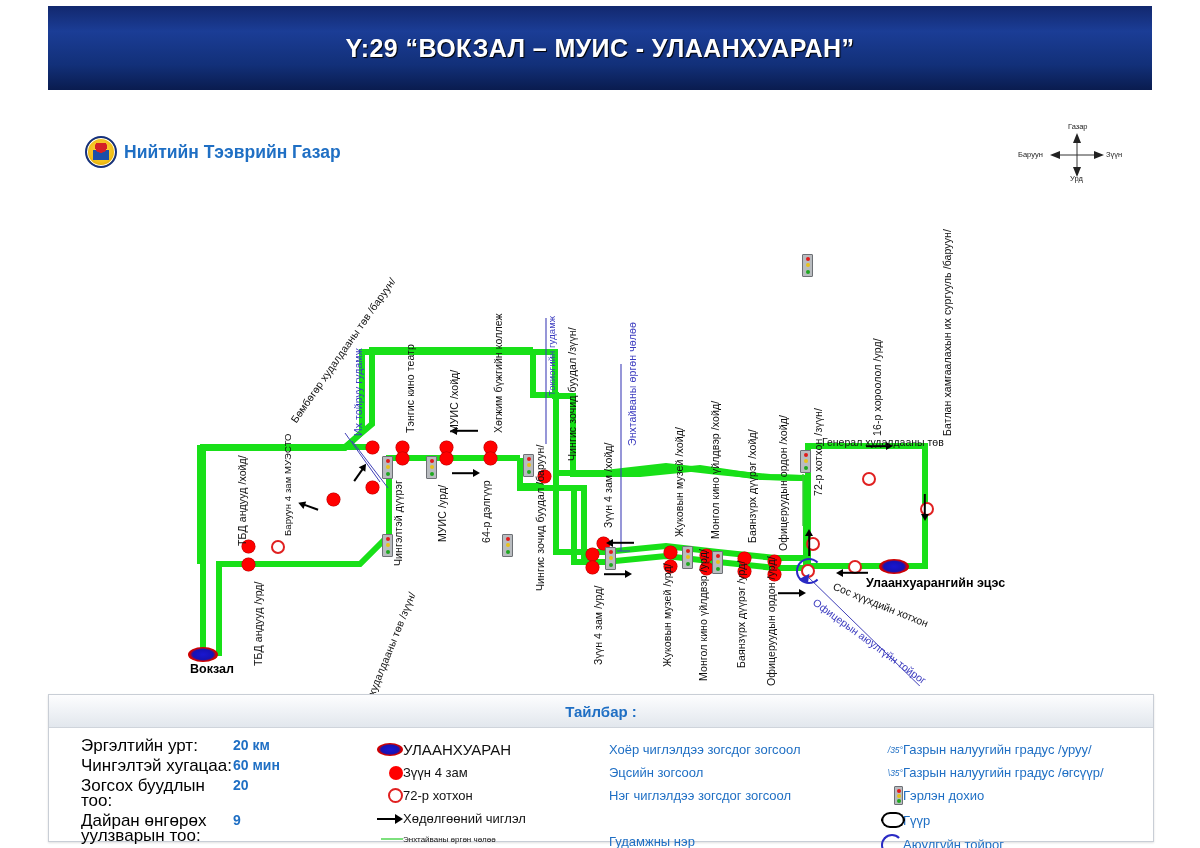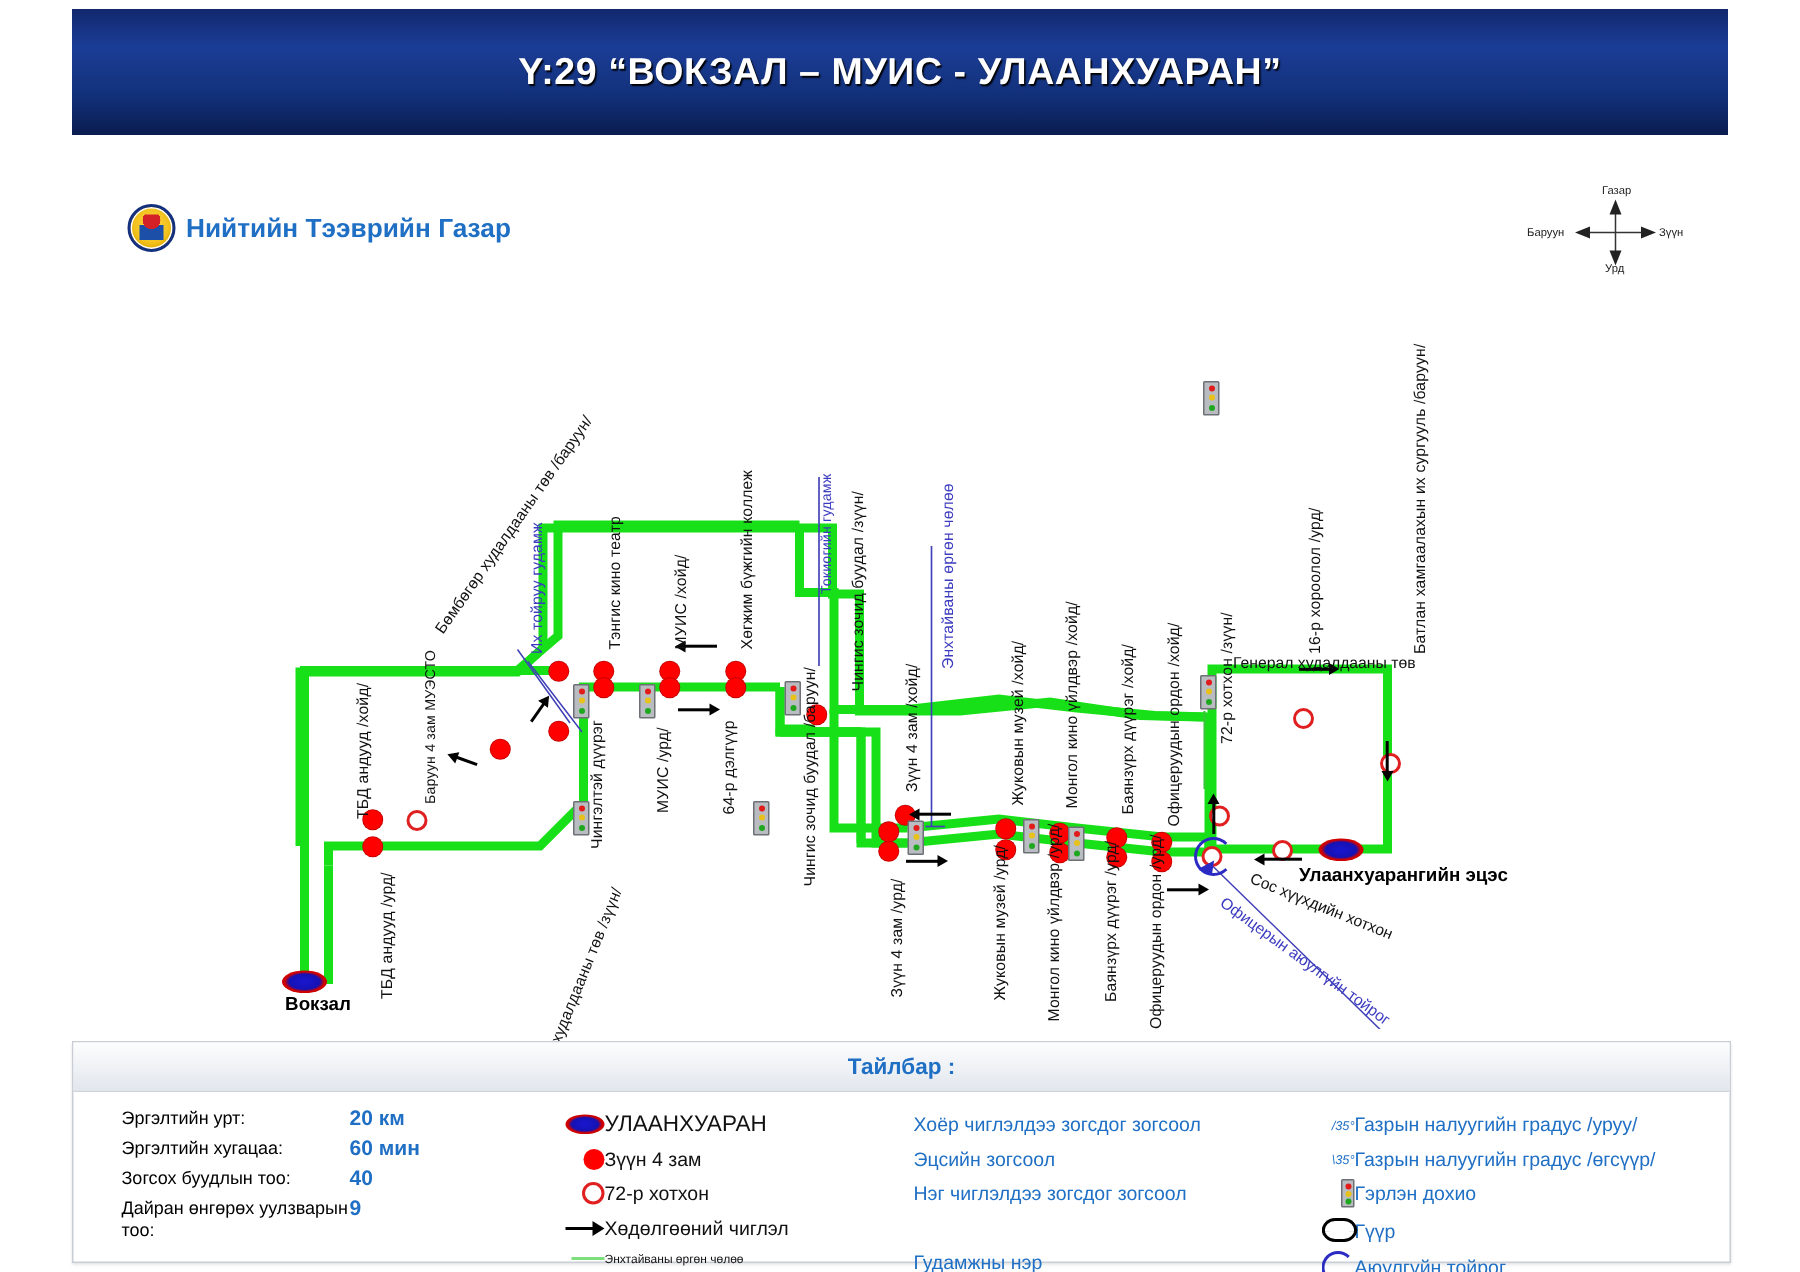--- a/index.html
+++ b/index.html
@@ -73,21 +73,21 @@
     border-bottom:1px solid #cfd4db;display:flex;align-items:center;justify-content:center;}
   #legend-title{color:#1f6fc4;font-size:15px;font-weight:bold;}
   #legend-body{display:flex;padding:10px 0 0 0;height:110px;box-sizing:border-box;}
   .lg-col{box-sizing:border-box;}
   .lg-col.c1{width:310px;padding-left:32px;}
   .lg-col.c2{width:250px;}
   .lg-col.c3{width:250px;}
   .lg-col.c4{width:290px;}
 
   .stat-row{display:flex;align-items:flex-start;margin-bottom:5px;}
-  .stat-lbl{width:152px;font-size:12px;color:#000;line-height:15px;}
+  .stat-lbl{width:152px;font-size:17px;color:#000;line-height:15px;}
   .stat-val{font-size:14px;font-weight:bold;color:#1f6fc4;line-height:15px;}
 
   .lg-item{display:flex;align-items:center;height:23px;}
   .lg-ic{width:44px;display:flex;align-items:center;justify-content:flex-end;flex:0 0 44px;}
   .lg-tx{font-size:13px;color:#111;white-space:nowrap;}
   .lg-tx.blue{color:#1f6fc4;}
   .lg-tx.small{font-size:8px;color:#111;}
 
   .ic-term{width:26px;height:13px;border-radius:50%;
     background:radial-gradient(ellipse at 50% 50%,#1a16d0 0%,#1512b4 48%,#d10000 62%,#c00000 100%);}
@@ -371,26 +371,26 @@
     <div id="legend-title">Тайлбар :</div>
   </div>
   <div id="legend-body">
 
     <div class="lg-col c1">
       <div class="stat-row">
         <div class="stat-lbl">Эргэлтийн урт:</div>
         <div class="stat-val">20 км</div>
       </div>
       <div class="stat-row">
-        <div class="stat-lbl">Эргэлтийн хугацаа:</div>
+        <div class="stat-lbl">Чингэлтэй хугацаа:</div>
         <div class="stat-val">60 мин</div>
       </div>
       <div class="stat-row">
         <div class="stat-lbl">Зогсох буудлын тоо:</div>
-        <div class="stat-val">40</div>
+        <div class="stat-val">20</div>
       </div>
       <div class="stat-row">
         <div class="stat-lbl" style="white-space:pre-line;">Дайран өнгөрөх уулзварын тоо:</div>
         <div class="stat-val">9</div>
       </div>
     </div>
 
     <div class="lg-col c2">
       <div class="lg-item">
         <div class="lg-ic">

